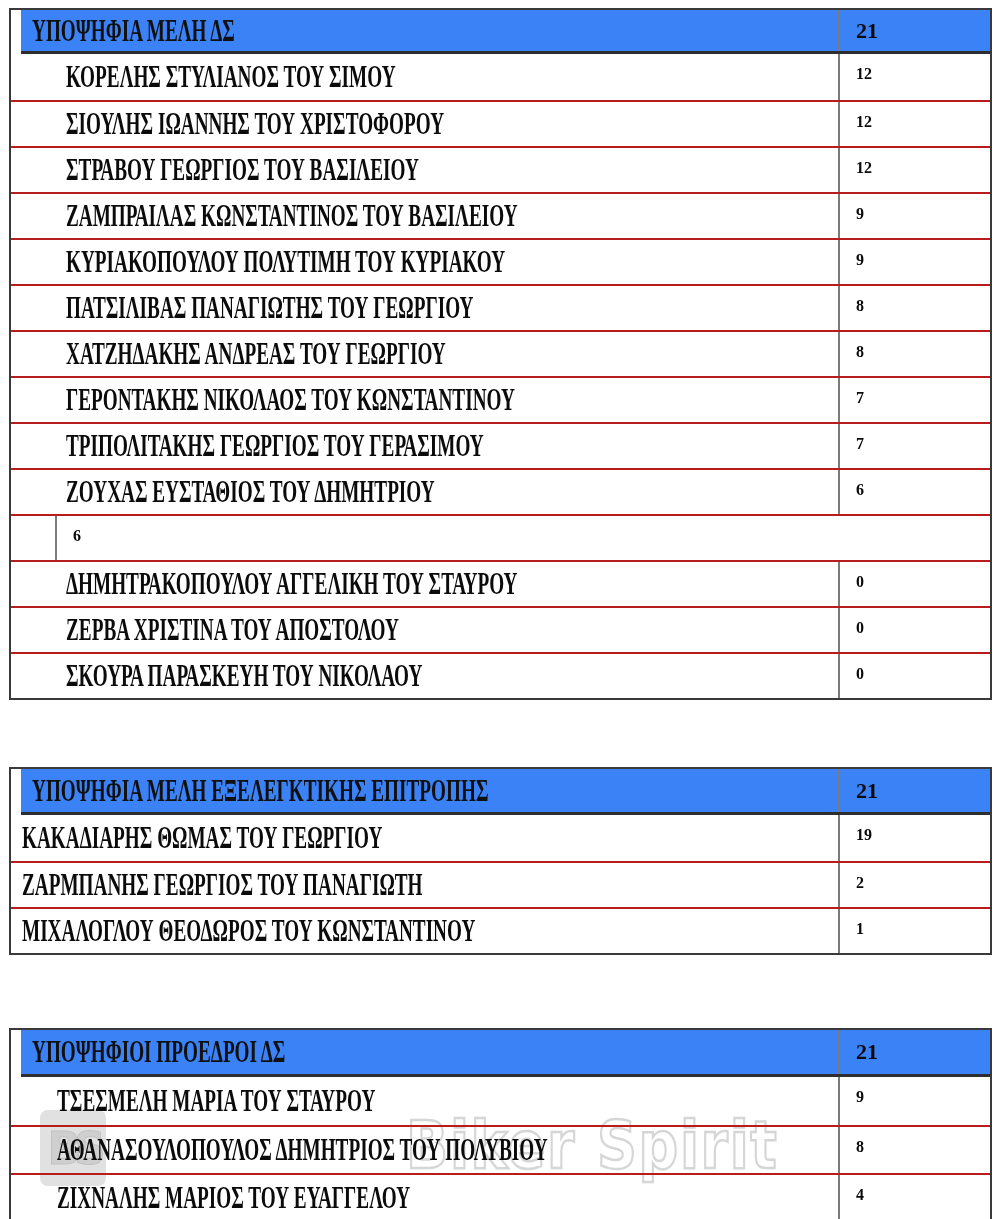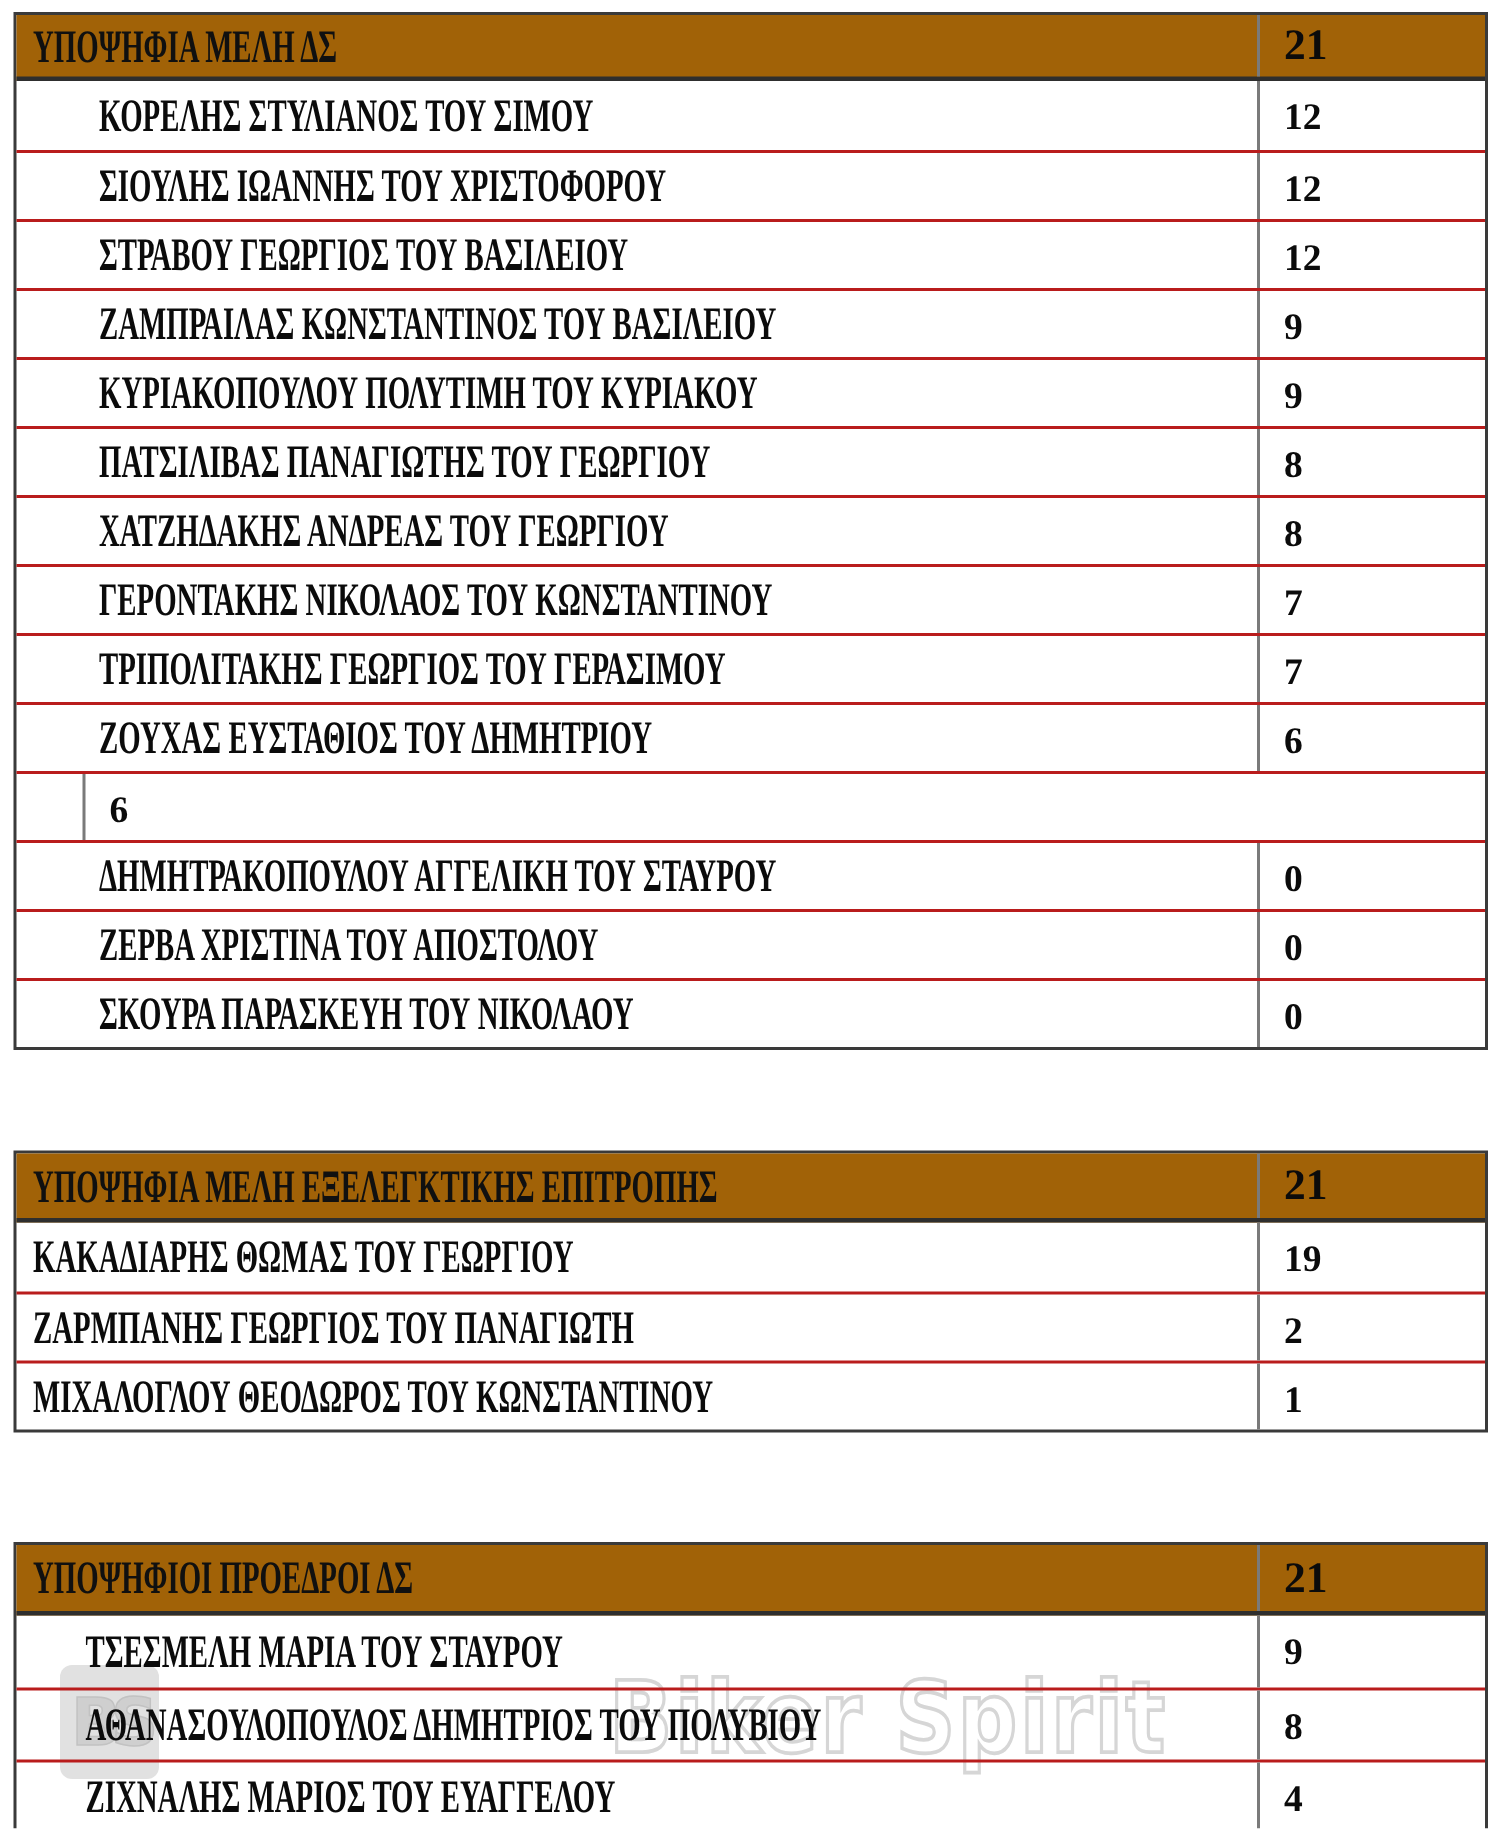--- a/index.html
+++ b/index.html
@@ -39,21 +39,21 @@
     margin-left:9px;
     width:983px;
     border:2px solid #3a3a3a;
     box-sizing:border-box;
     background:transparent;
   }
   .tbl-1{margin-top:8px;}
   .tbl-2{margin-top:67px;}
   .tbl-3{margin-top:73px;}
   .row{display:flex;box-sizing:border-box;}
-  .hdr-row{background:#a16207;border-bottom:3px solid #2e2e2e;}
+  .hdr-row{background:#3b82f6;border-bottom:3px solid #2e2e2e;margin-left:10px;}
   .data-row{background:transparent;}
   .data-row + .data-row{border-top:2px solid #b91c1c;}
   .tbl-1 .hdr-row{height:44px;}
   .tbl-1 .data-row{height:46px;padding-left:44px;}
   .tbl-2 .row{height:46px;text-align:center;}
   .tbl-3 .hdr-row{height:47px;}
   .tbl-3 .data-row{height:48px;padding-left:35px;}
   .name-cell{
     flex:1 1 auto;
     display:flex;align-items:center;
@@ -71,23 +71,23 @@
   .name-text{
     display:inline-block;
     font-weight:bold;font-size:31px;
     color:#0b0b0b;
     white-space:nowrap;
     transform:scaleX(0.62);
     transform-origin:0 50%;
   }
   .hdr-row .name-text{color:#101010;}
   .hdr-row .num-cell{align-items:center;}
-  .hdr-num{font-weight:bold;font-size:29px;color:#0b0b0b;}
+  .hdr-num{font-weight:bold;font-size:22px;color:#0b0b0b;}
   .data-row .num-cell{align-items:flex-start;padding-top:11px;}
-  .data-num{font-weight:bold;font-size:25px;color:#0b0b0b;}
+  .data-num{font-weight:bold;font-size:16px;color:#0b0b0b;}
 </style>
 </head>
 <body>
 
 <div class="page">
 
   <div class="watermark-layer">
     <div class="wm-logo">BS</div>
     <div class="wm-text">Biker Spirit</div>
   </div>

